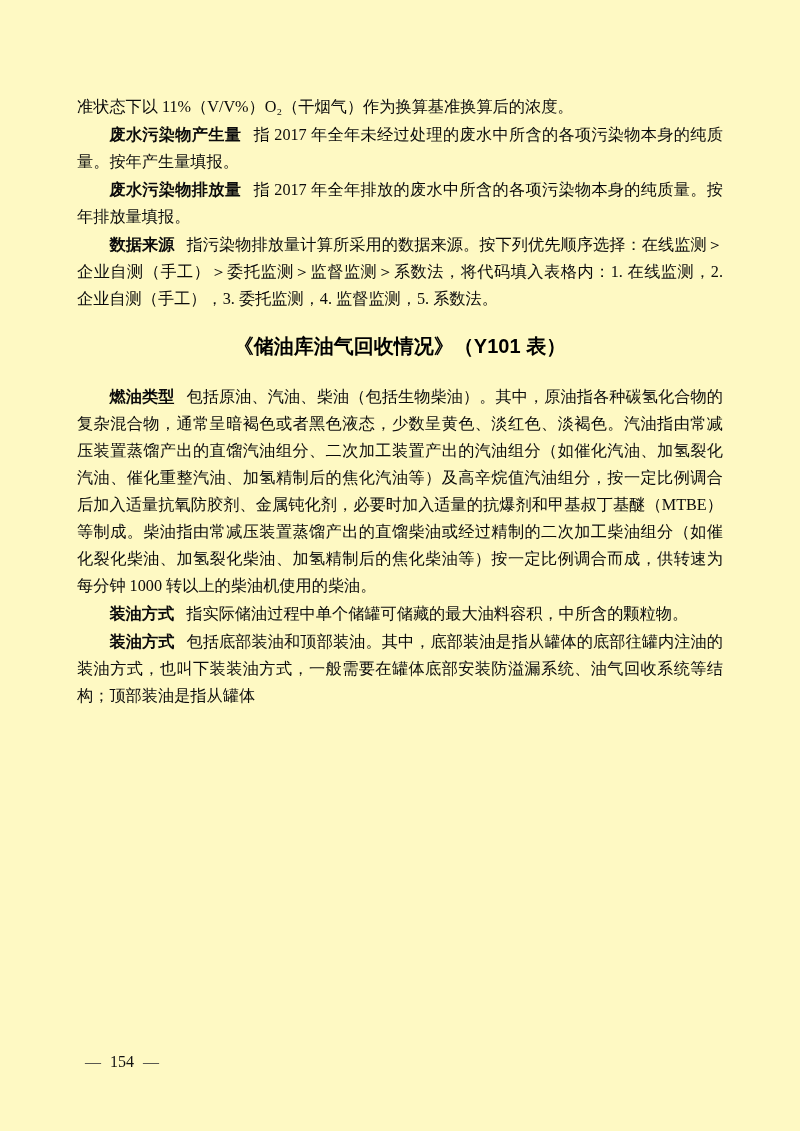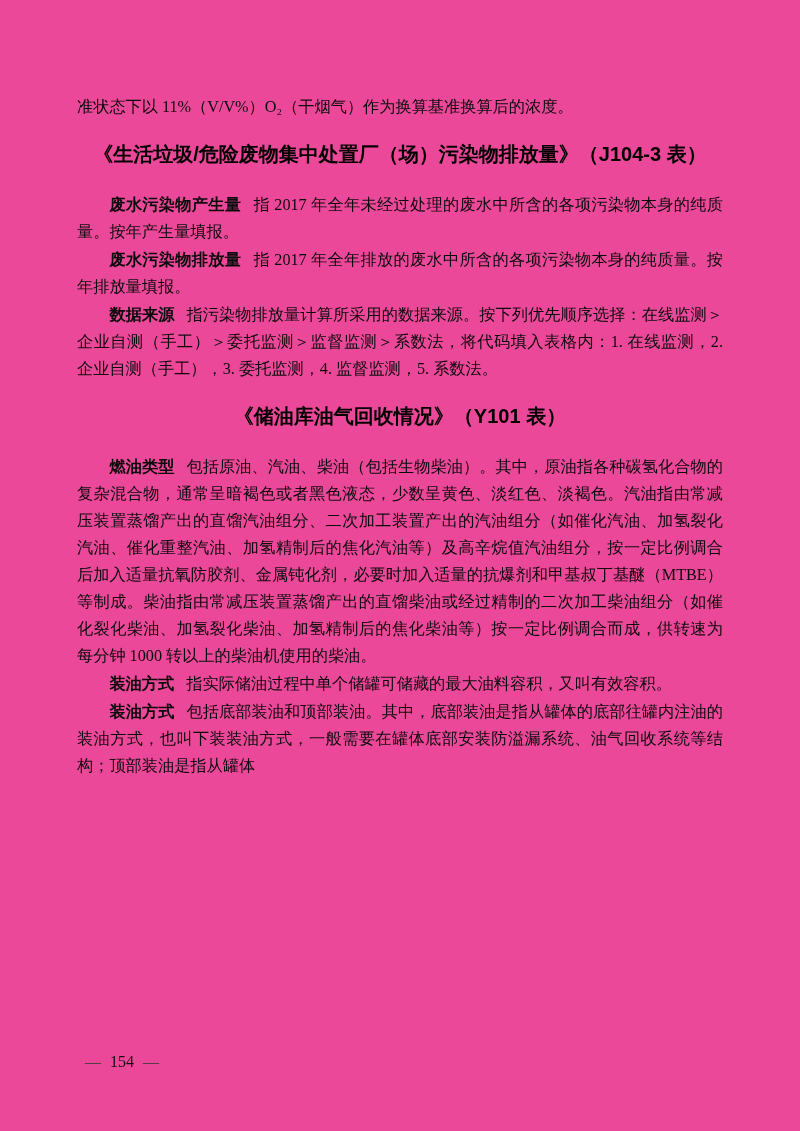--- a/index.html
+++ b/index.html
@@ -4,21 +4,21 @@
 <style>
   html, body {
     margin: 0;
     padding: 0;
     background: #ffffff;
   }
   .page {
     position: relative;
     width: 800px;
     height: 1131px;
-    background: #ec4899;
+    background: #fef9c3;
     overflow: hidden;
     color: #0b0b0b;
     font-family: "Liberation Serif", "DejaVu Serif", serif;
   }
   .content {
     position: absolute;
     left: 77px;
     top: 94px;
     width: 646px;
   }
@@ -67,39 +67,38 @@
   }
 </style>
 </head>
 <body>
 
 <div class="page">
   <div class="content">
 
     <p class="para">准状态下以 11%（V/V%）O₂（干烟气）作为换算基准换算后的浓度。</p>
 
-    <h2 class="heading">《生活垃圾/危险废物集中处置厂（场）污染物排放量》（J104-3 表）</h2>
 
     <p class="para indent">
       <span class="term">废水污染物产生量</span><span>指 2017 年全年未经过处理的废水中所含的各项污染物本身的纯质量。按年产生量填报。</span>
     </p>
     <p class="para indent">
       <span class="term">废水污染物排放量</span><span>指 2017 年全年排放的废水中所含的各项污染物本身的纯质量。按年排放量填报。</span>
     </p>
     <p class="para indent">
       <span class="term">数据来源</span><span>指污染物排放量计算所采用的数据来源。按下列优先顺序选择：在线监测＞企业自测（手工）＞委托监测＞监督监测＞系数法，将代码填入表格内：1. 在线监测，2. 企业自测（手工），3. 委托监测，4. 监督监测，5. 系数法。</span>
     </p>
 
     <h2 class="heading">《储油库油气回收情况》（Y101 表）</h2>
 
     <p class="para indent">
       <span class="term">燃油类型</span><span>包括原油、汽油、柴油（包括生物柴油）。其中，原油指各种碳氢化合物的复杂混合物，通常呈暗褐色或者黑色液态，少数呈黄色、淡红色、淡褐色。汽油指由常减压装置蒸馏产出的直馏汽油组分、二次加工装置产出的汽油组分（如催化汽油、加氢裂化汽油、催化重整汽油、加氢精制后的焦化汽油等）及高辛烷值汽油组分，按一定比例调合后加入适量抗氧防胶剂、金属钝化剂，必要时加入适量的抗爆剂和甲基叔丁基醚（MTBE）等制成。柴油指由常减压装置蒸馏产出的直馏柴油或经过精制的二次加工柴油组分（如催化裂化柴油、加氢裂化柴油、加氢精制后的焦化柴油等）按一定比例调合而成，供转速为每分钟 1000 转以上的柴油机使用的柴油。</span>
     </p>
     <p class="para indent">
-      <span class="term">装油方式</span><span>指实际储油过程中单个储罐可储藏的最大油料容积，又叫有效容积。</span>
+      <span class="term">装油方式</span><span>指实际储油过程中单个储罐可储藏的最大油料容积，中所含的颗粒物。</span>
     </p>
     <p class="para indent">
       <span class="term">装油方式</span><span>包括底部装油和顶部装油。其中，底部装油是指从罐体的底部往罐内注油的装油方式，也叫下装装油方式，一般需要在罐体底部安装防溢漏系统、油气回收系统等结构；顶部装油是指从罐体</span>
     </p>
 
   </div>
 
   <div class="footer">
     <span class="dash">—</span>
     <span class="page-num">154</span>

